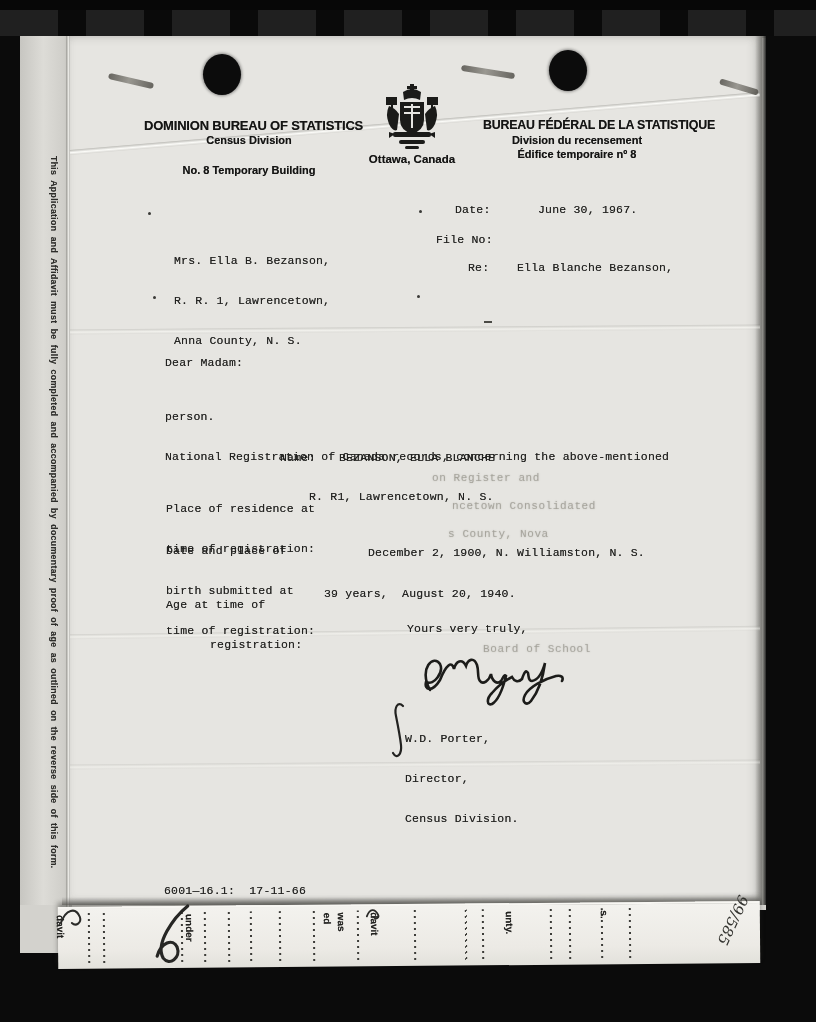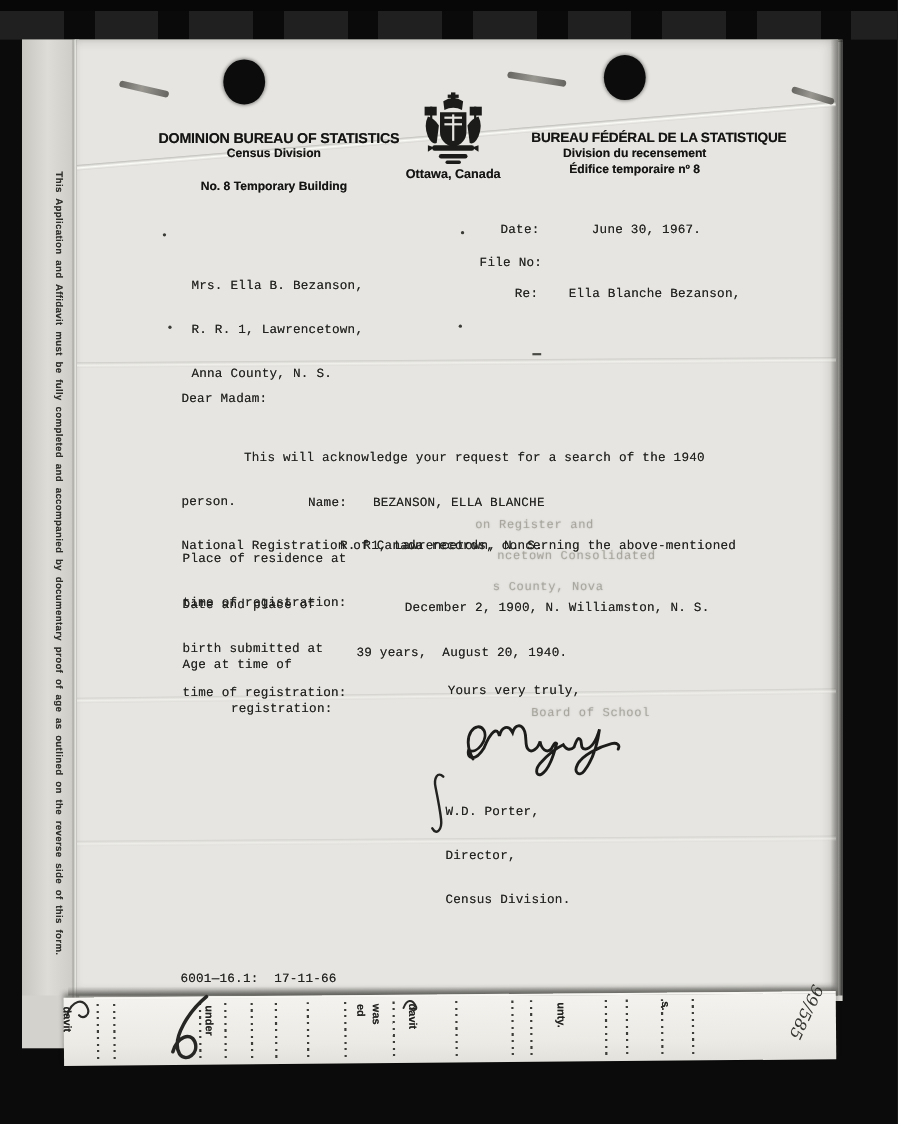--- a/index.html
+++ b/index.html
@@ -140,21 +140,20 @@
   </div>
 
   <div class="dot" style="left:148px;top:212px;"></div>
   <div class="dot" style="left:419px;top:210px;"></div>
   <div class="dot" style="left:153px;top:296px;"></div>
   <div class="dot" style="left:417px;top:295px;"></div>
   <div class="dash" style="left:484px;top:321px;"></div>
 
   <div class="t" style="left:165px;top:356px;">Dear Madam:</div>
   <div class="t" style="left:165px;top:384px;">
-    <div class="ln">        This will acknowledge your request for a search of the 1940</div>
     <div class="ln">person.</div>
     <div class="ln">National Registration of Canada records, concerning the above-mentioned</div>
   </div>
 
   <div class="t" style="left:280px;top:451px;">Name:</div>
   <div class="t" style="left:339px;top:451px;">BEZANSON, ELLA BLANCHE</div>
 
   <div class="t" style="left:166px;top:476px;">
     <div class="ln">Place of residence at</div>
     <div class="ln">time of registration:</div>

